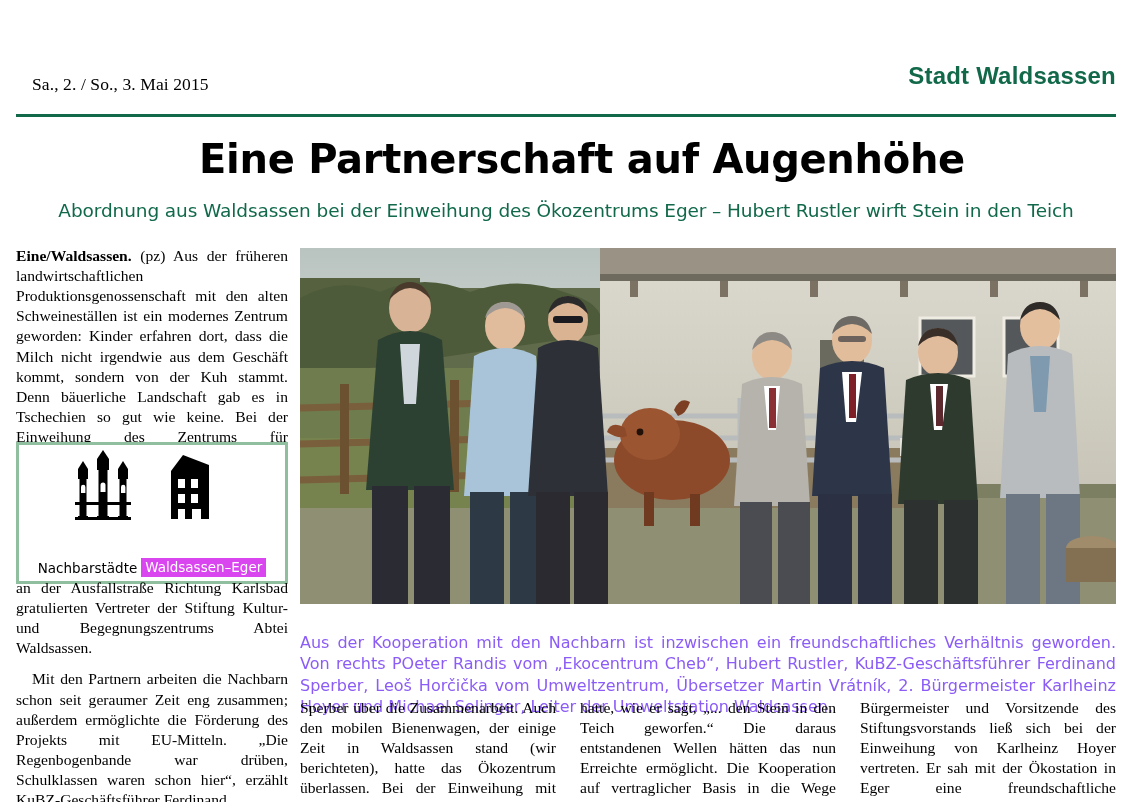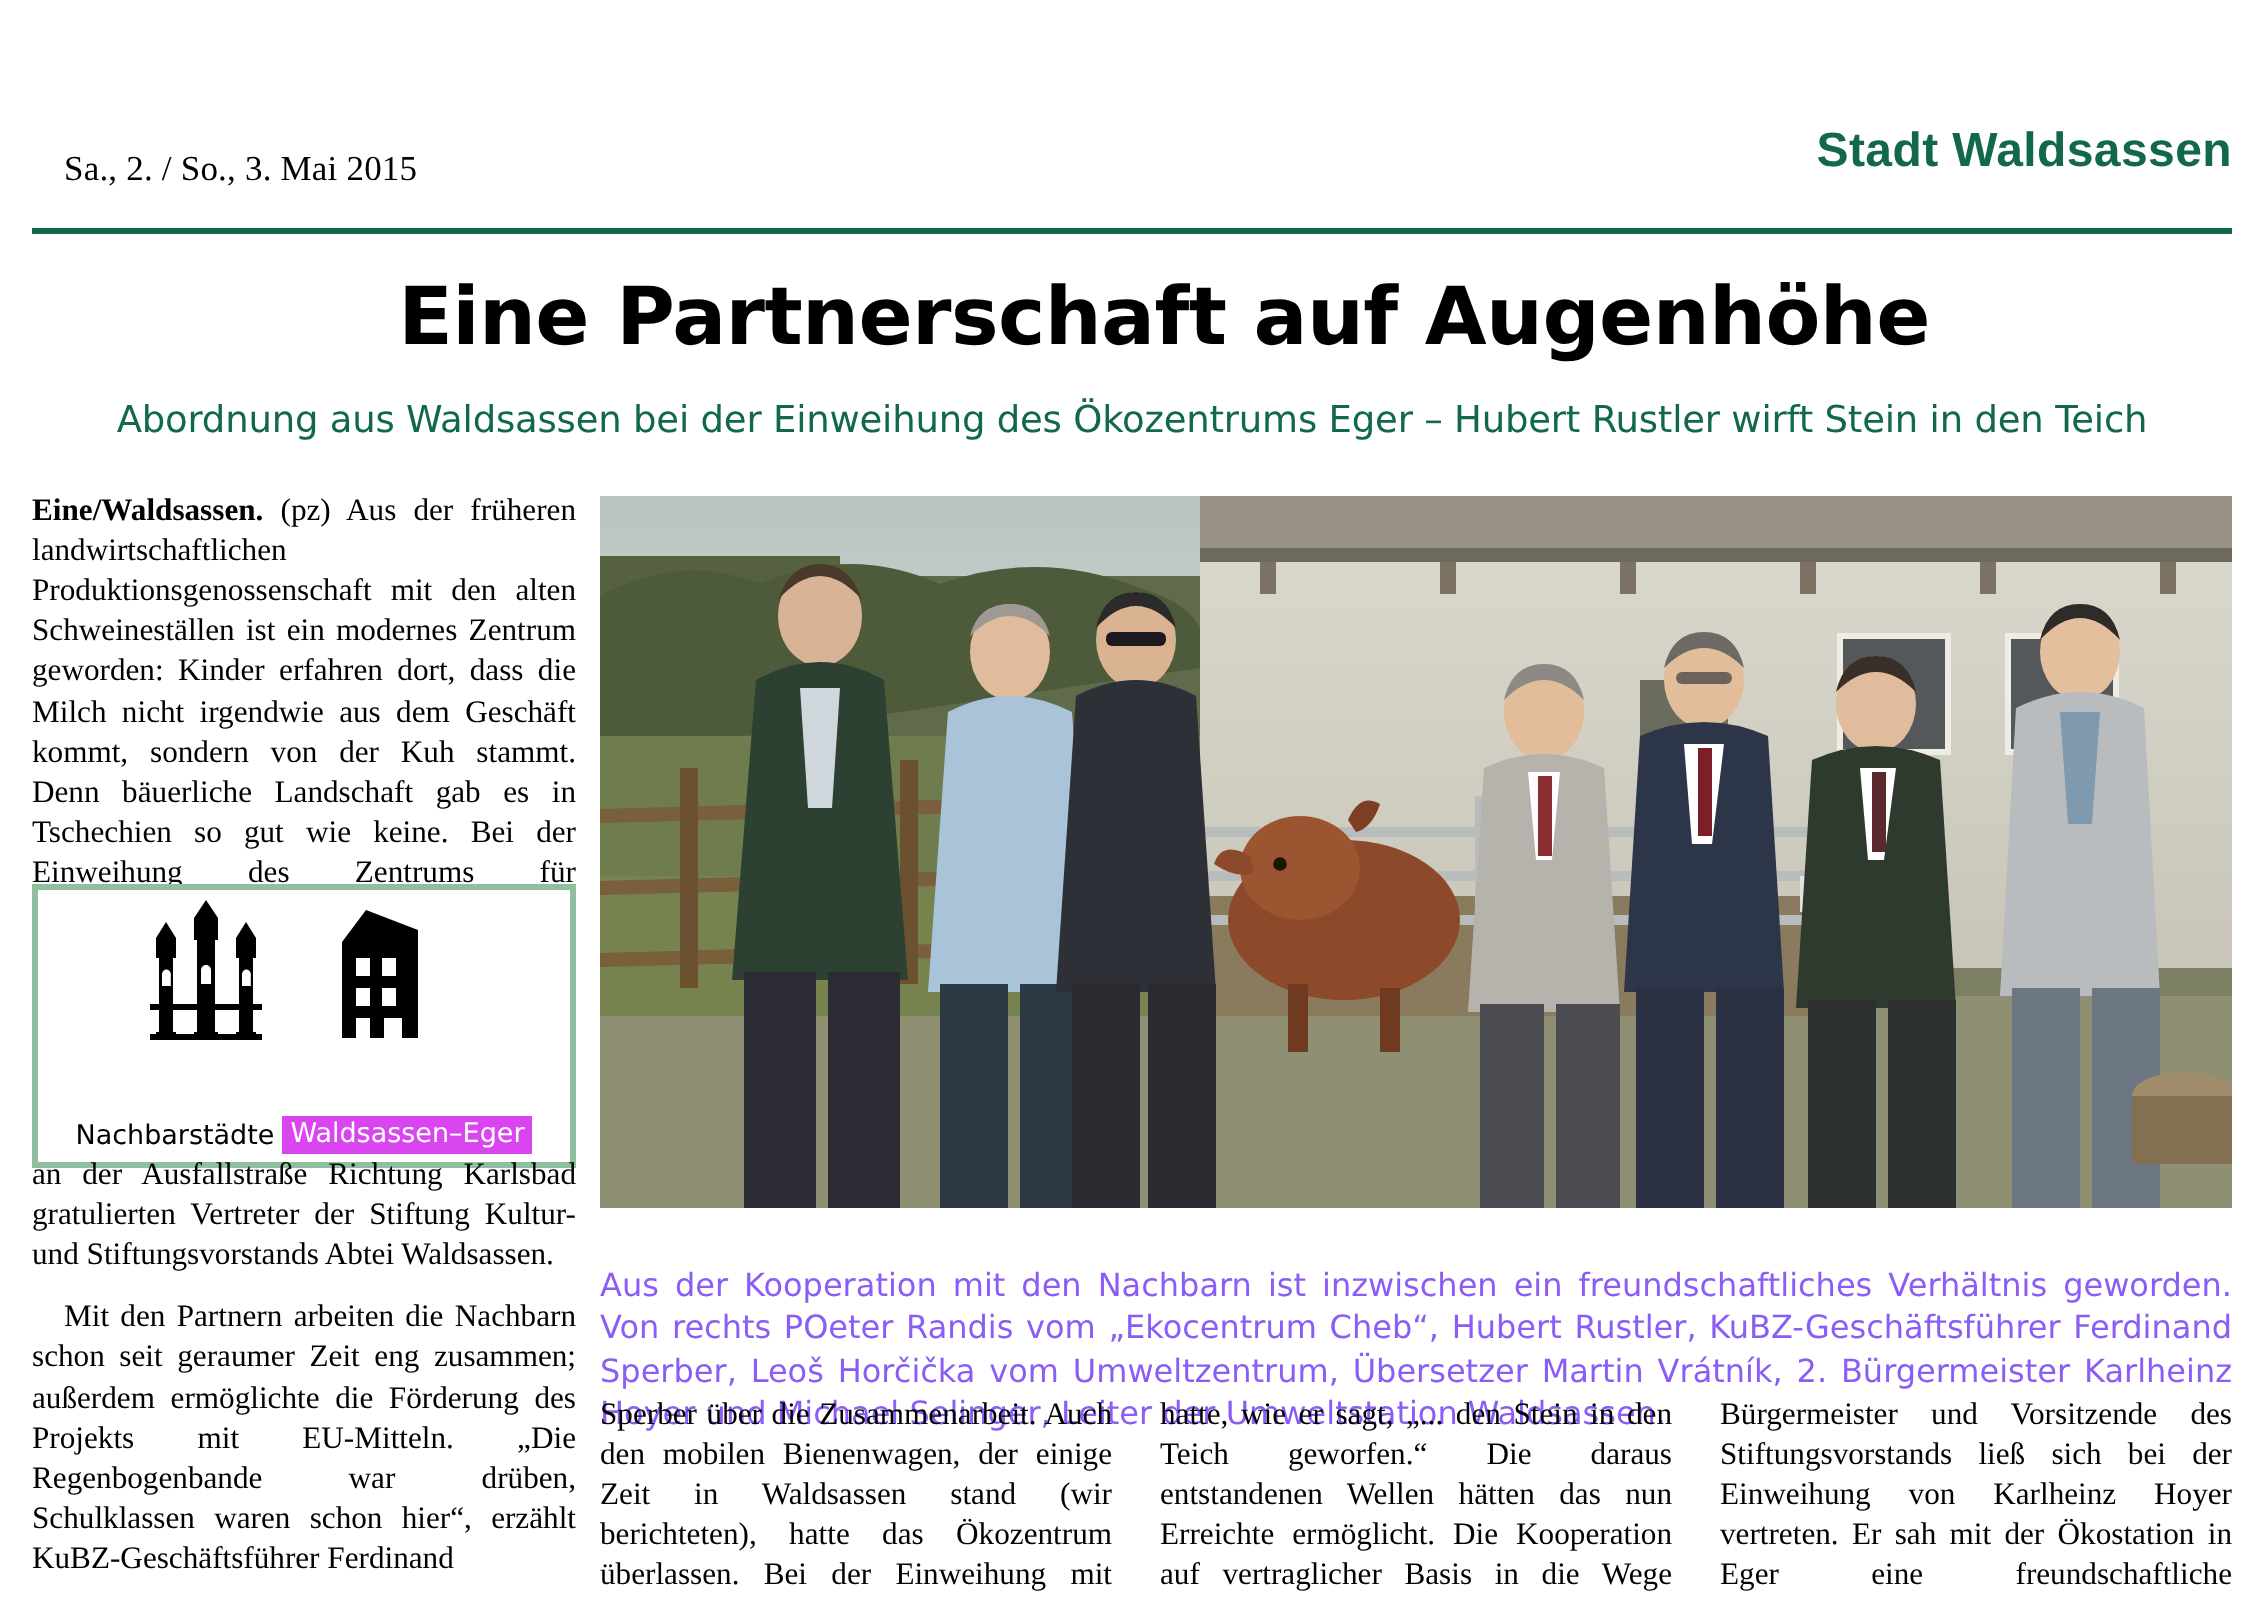--- a/index.html
+++ b/index.html
@@ -271,21 +271,21 @@
         </g>
       </g>
     </svg>
     <div class="logo-caption">
       <span class="plain">Nachbarstädte</span>
       <span class="hl">Waldsassen–Eger</span>
     </div>
   </div>
 
   <div class="lead-col2">
-    <p>an der Ausfallstraße Richtung Karlsbad gratulierten Vertreter der Stiftung Kultur- und Stiftungsvorstands Abtei Waldsassen.</p>
+    <p>an der Ausfallstraße Richtung Karlsbad gratulierten Vertreter der Stiftung Kultur- und Begegnungszentrums Abtei Waldsassen.</p>
     <p class="indent">Mit den Partnern arbeiten die Nachbarn schon seit geraumer Zeit eng zusammen; außerdem ermöglichte die Förderung des Projekts mit EU-Mitteln. „Die Regenbogenbande war drüben, Schulklassen waren schon hier“, erzählt KuBZ-Geschäftsführer Ferdinand</p>
   </div>
 
   <div class="photo">
     <svg width="816" height="356" viewBox="0 0 816 356">
       <defs>
         <linearGradient id="skyg" x1="0" y1="0" x2="0" y2="1">
           <stop offset="0" stop-color="#b9c3c0"></stop>
           <stop offset="1" stop-color="#cfd6cf"></stop>
         </linearGradient>

